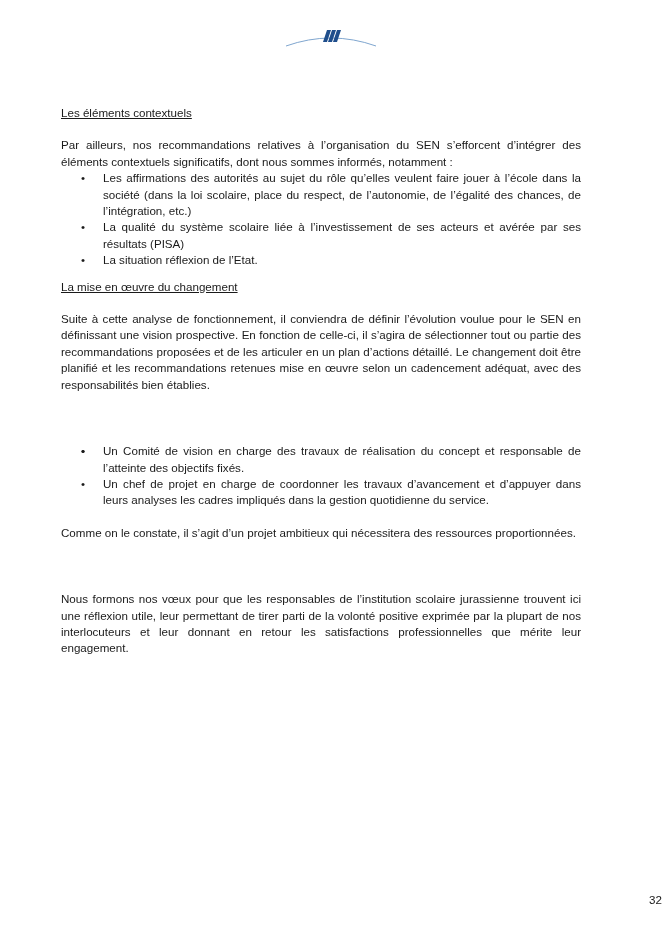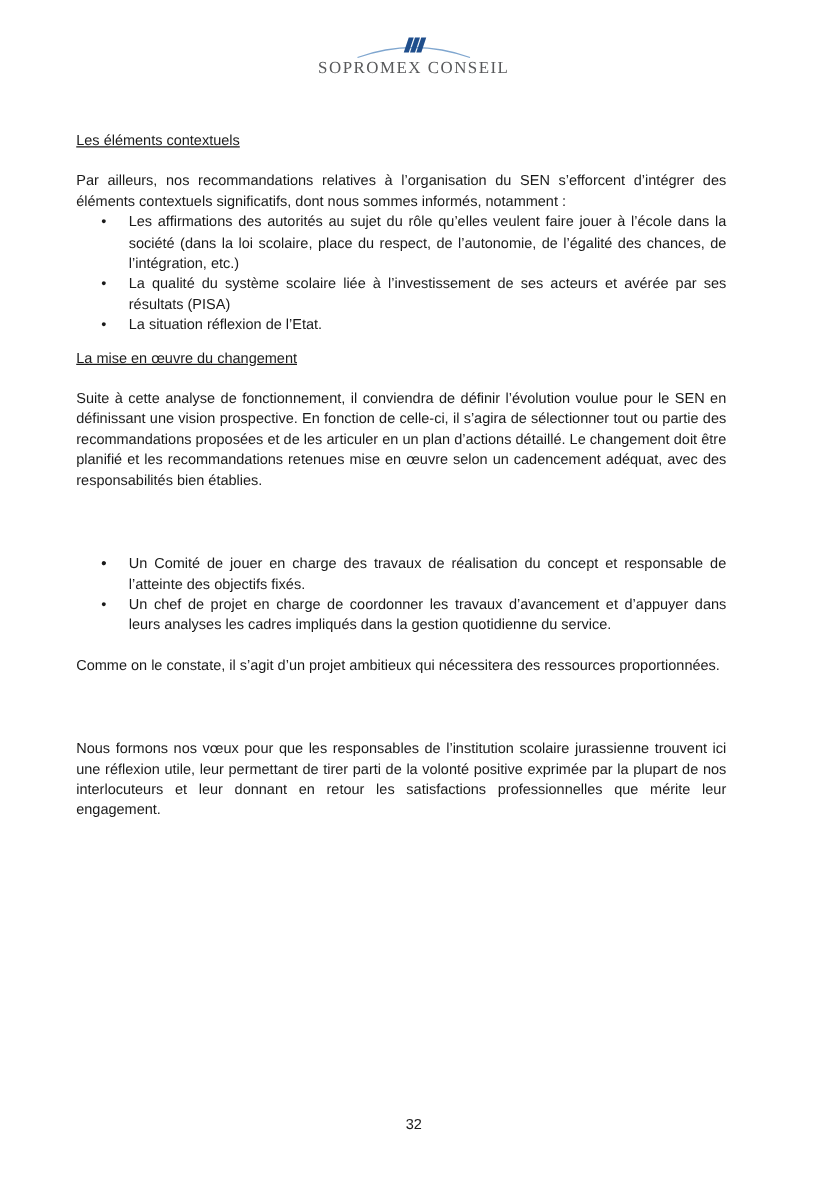--- a/index.html
+++ b/index.html
@@ -18,55 +18,54 @@
       font-size: 11.6px; line-height: 16.4px;
     }
     .heading { text-decoration: underline; margin: 0; }
     p { margin: 0; text-align: justify; }
     ul { margin: 0; padding: 0; list-style: none; }
     li { position: relative; padding-left: 42px; text-align: justify; }
     li .bullet { position: absolute; left: 20px; top: 0; }
     .gap-s { height: 16px; }
     .gap-m { height: 20px; }
     .page-number {
-      position: absolute; left: 0; width: 662px; top: 893px; text-align: center;
+      position: absolute; left: 0; width: 662px; top: 893px; text-align: right;
       font-size: 11.6px;
     }
   </style>
 </head>
 <body>
 
 <div class="logo">
   <svg width="94" height="22" viewBox="0 0 94 22">
     <path d="M2 20 Q47 4 92 20" fill="none" stroke="#7fa6cf" stroke-width="1"></path>
     <polygon points="39,16 43,16 47,4 43,4" fill="#1f4e8c"></polygon>
     <polygon points="44,16 48,16 52,4 48,4" fill="#1f4e8c"></polygon>
     <polygon points="49,16 53,16 57,4 53,4" fill="#1f4e8c"></polygon>
   </svg>
-  <div class="logo-text">SOPROMEX CONSEIL</div>
 </div>
 
 <div class="content">
   <p class="heading">Les éléments contextuels</p>
   <div class="gap-s"></div>
   <p>Par ailleurs, nos recommandations relatives à l’organisation du SEN s’efforcent d’intégrer des éléments contextuels significatifs, dont nous sommes informés, notamment :</p>
   <ul>
     <li><span class="bullet">•</span><span>Les affirmations des autorités au sujet du rôle qu’elles veulent faire jouer à l’école dans la société (dans la loi scolaire, place du respect, de l’autonomie, de l’égalité des chances, de l’intégration, etc.)</span></li>
     <li><span class="bullet">•</span><span>La qualité du système scolaire liée à l’investissement de ses acteurs et avérée par ses résultats (PISA)</span></li>
     <li><span class="bullet">•</span><span>La situation réflexion de l’Etat.</span></li>
   </ul>
   <div class="gap-m" style="height:10px"></div>
   <p class="heading">La mise en œuvre du changement</p>
   <div class="gap-s"></div>
   <p>Suite à cette analyse de fonctionnement, il conviendra de définir l’évolution voulue pour le SEN en définissant une vision prospective. En fonction de celle-ci, il s’agira de sélectionner tout ou partie des recommandations proposées et de les articuler en un plan d’actions détaillé. Le changement doit être planifié et les recommandations retenues mise en œuvre selon un cadencement adéquat, avec des responsabilités bien établies.</p>
   <div style="height:34px"></div>
   <div class="gap-s"></div>
   <ul>
     <li><span class="bullet">•</span></li>
-    <li><span class="bullet">•</span><span>Un Comité de jouer en charge des travaux de réalisation du concept et responsable de l’atteinte des objectifs fixés.</span></li>
+    <li><span class="bullet">•</span><span>Un Comité de vision en charge des travaux de réalisation du concept et responsable de l’atteinte des objectifs fixés.</span></li>
     <li><span class="bullet">•</span><span>Un chef de projet en charge de coordonner les travaux d’avancement et d’appuyer dans leurs analyses les cadres impliqués dans la gestion quotidienne du service.</span></li>
   </ul>
   <div class="gap-s"></div>
   <p>Comme on le constate, il s’agit d’un projet ambitieux qui nécessitera des ressources proportionnées.</p>
   <div style="height:50px"></div>
   <p>Nous formons nos vœux pour que les responsables de l’institution scolaire jurassienne trouvent ici une réflexion utile, leur permettant de tirer parti de la volonté positive exprimée par la plupart de nos interlocuteurs et leur donnant en retour les satisfactions professionnelles que mérite leur engagement.</p>
 </div>
 
 <div class="page-number">32</div>
 

